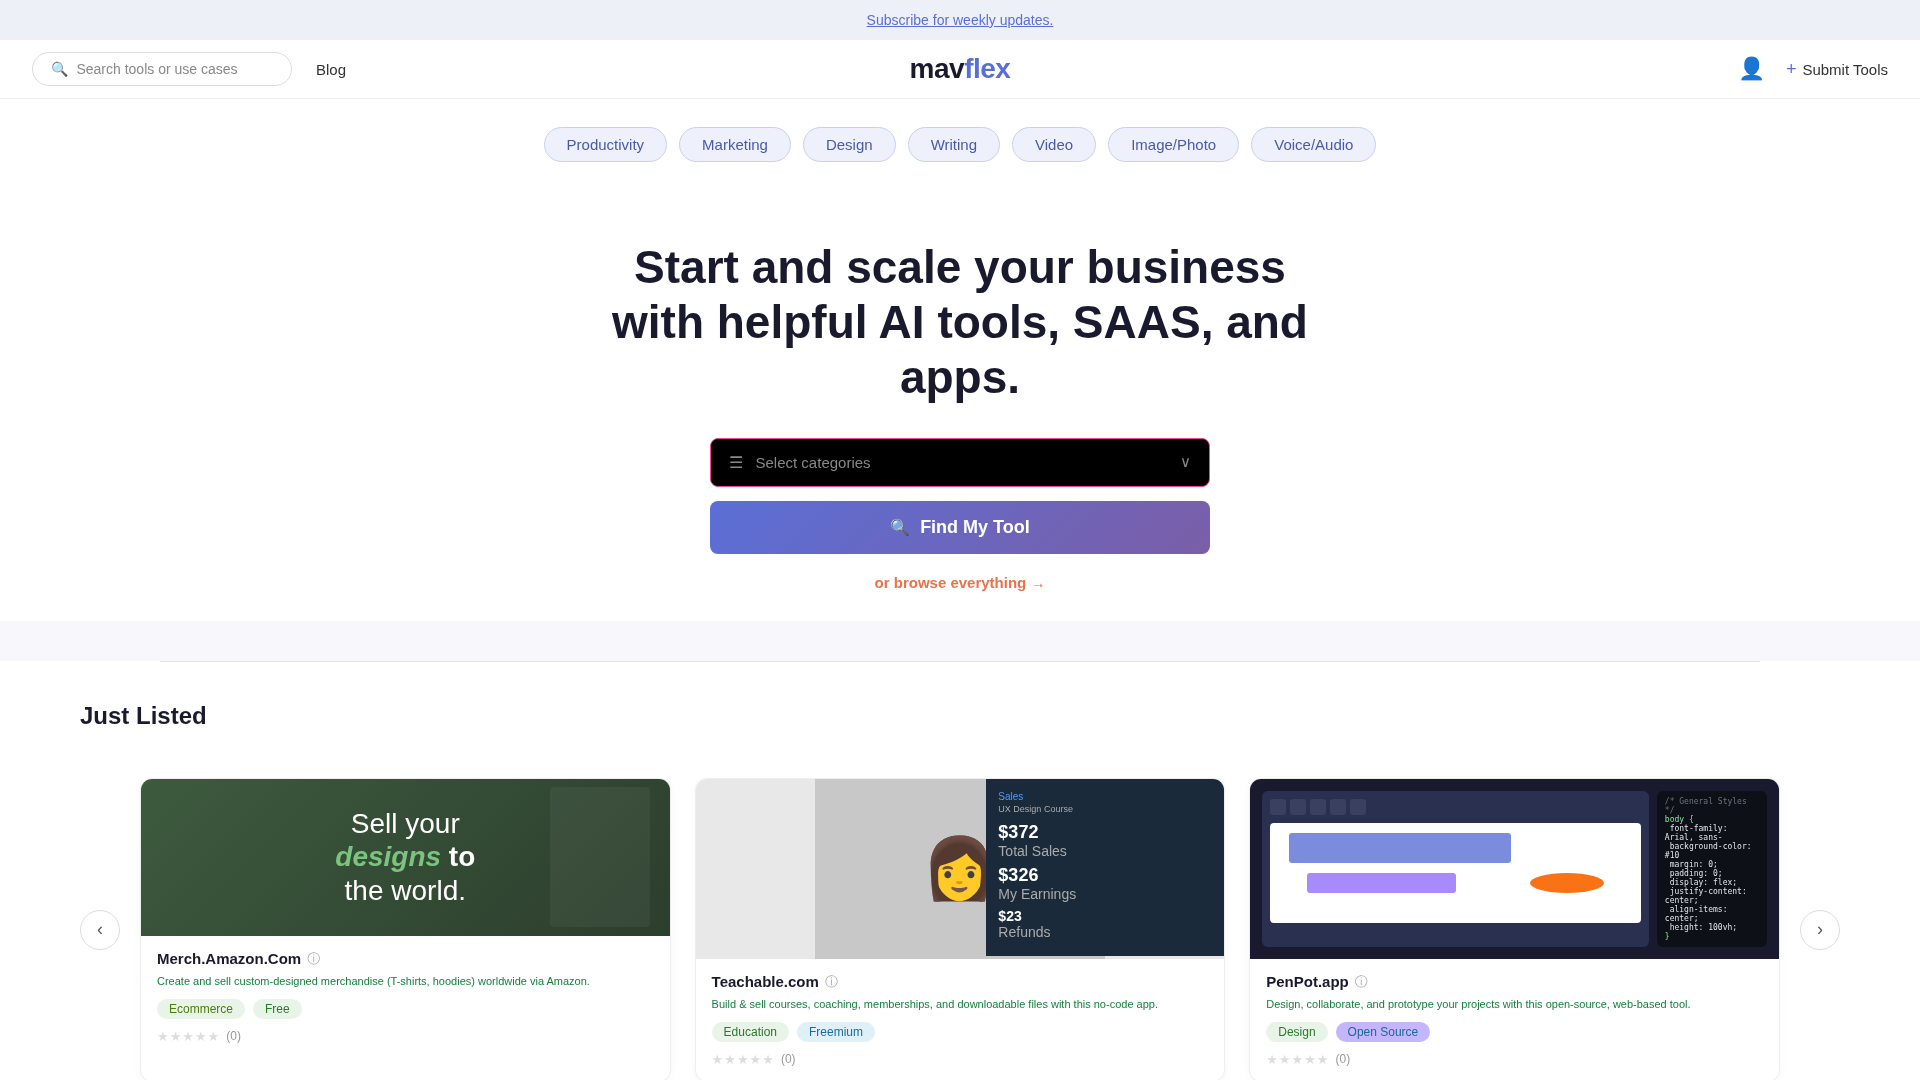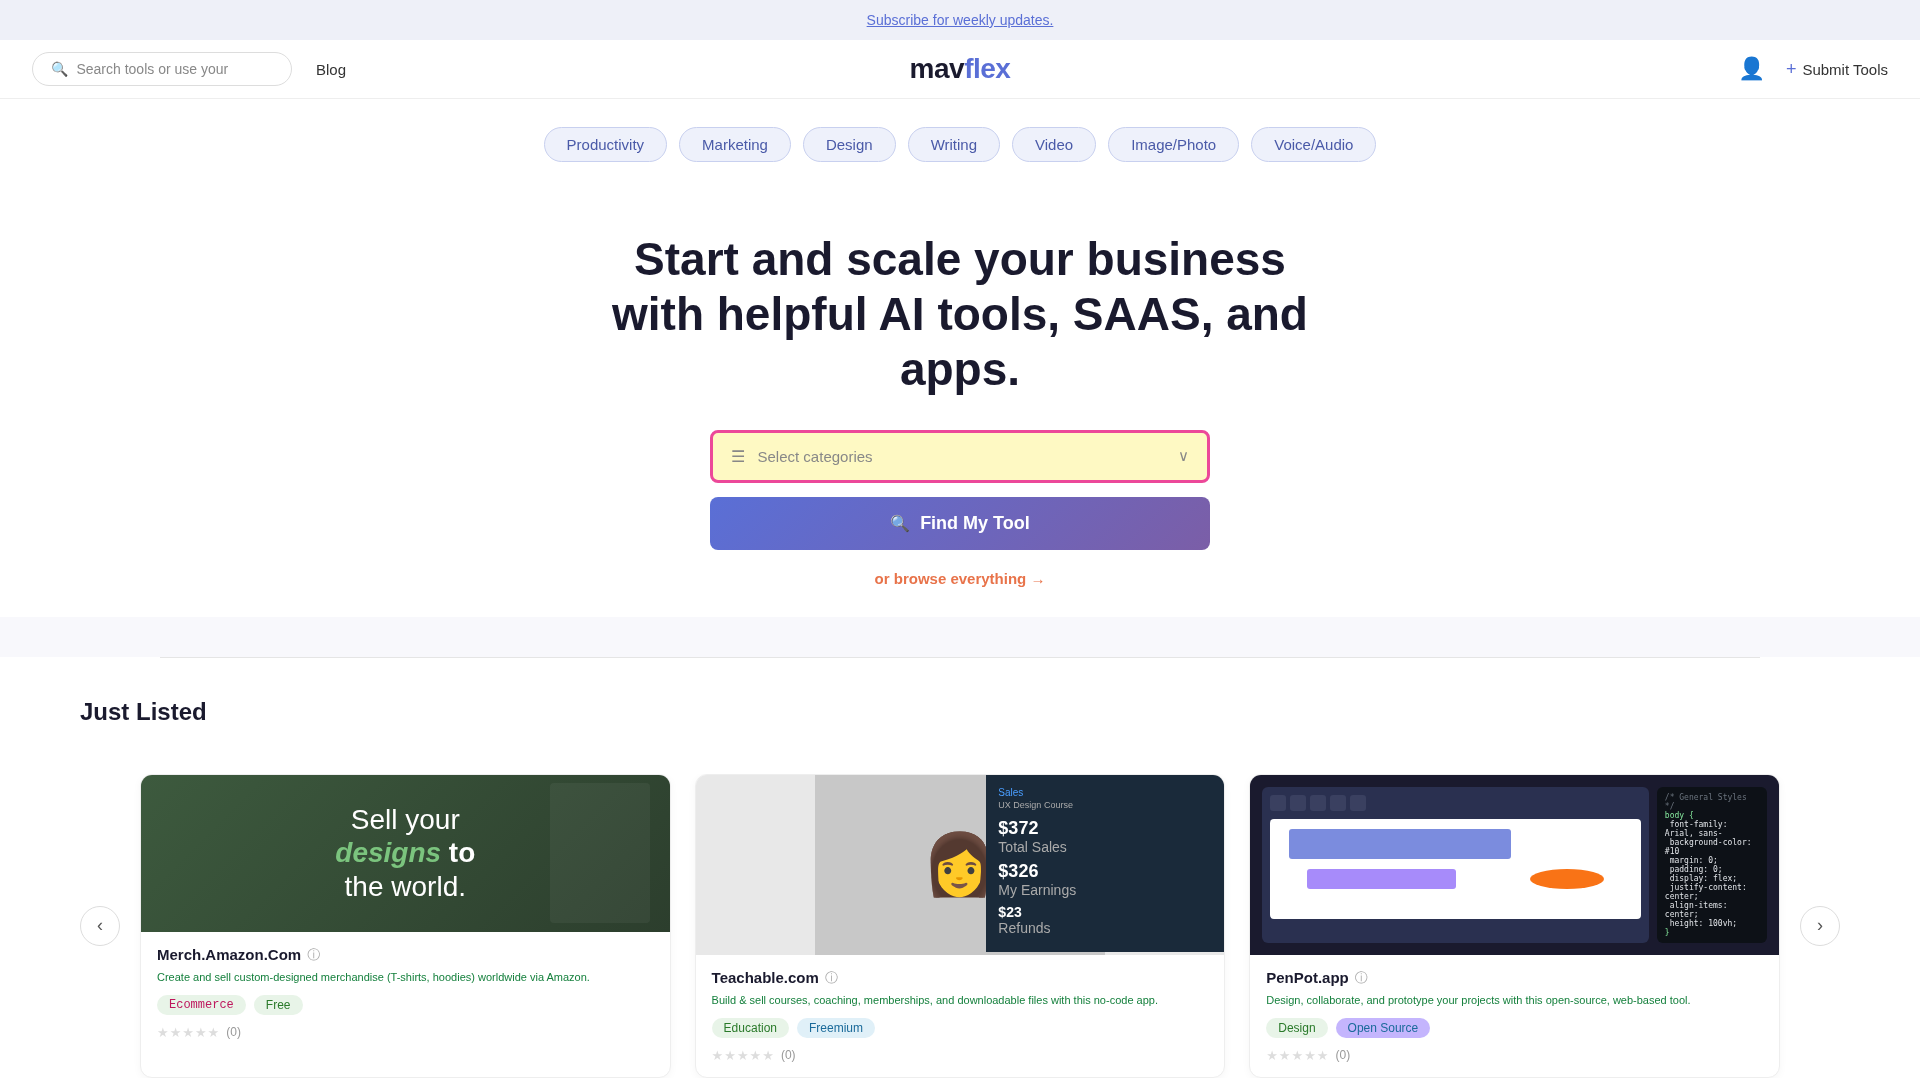--- a/index.html
+++ b/index.html
@@ -112,32 +112,32 @@
       text-align: center;
       padding: 50px 20px 30px;
       background: #fff;
     }
     .hero-title {
       font-size: 46px;
       font-weight: 700;
       line-height: 1.2;
       color: #1a1a2e;
       max-width: 700px;
-      margin: 0 auto 32px;
+      margin: 8px auto 32px;
     }
     .select-categories {
       display: flex;
       align-items: flex-start;
       justify-content: space-between;
-      border: 3px solid #ec4899;
+      border: 1px solid #ec4899;
       border-radius: 8px;
       padding: 14px 18px;
       max-width: 500px;
       margin: 0 auto 14px;
-      background: #fef9c3;
+      background: #000000;
       cursor: pointer;
       font-size: 15px;
       color: #888;
     }
     .select-categories .cat-icon { font-size: 16px; margin-right: 8px; }
     .select-categories .chevron { color: #888; }
 
     .find-tool-btn {
       display: flex;
       align-items: center;
@@ -377,21 +377,21 @@
       gap: 8px;
       flex-wrap: wrap;
       margin-bottom: 10px;
     }
     .tag {
       padding: 3px 12px;
       border-radius: 20px;
       font-size: 12px;
       font-weight: 500;
     }
-    .tag-ecommerce { background: #e8f4e8; color: #be185d; font-family: Liberation Mono, monospace; }
+    .tag-ecommerce { background: #e8f4e8; color: #4d7c0f; }
     .tag-free { background: #e8f4e8; color: #2a7a2a; }
     .tag-education { background: #e8f4e8; color: #2a7a2a; }
     .tag-freemium { background: #e0f0f8; color: #1a6a9a; }
     .tag-design { background: #e8f4e8; color: #2a7a2a; }
     .tag-opensource { background: #c4b5fd; color: #1a6a9a; }
 
     .tool-rating {
       display: flex;
       align-items: center;
       gap: 6px;
@@ -405,21 +405,21 @@
 <body>
 
 <div class="top-banner">
   <a>Subscribe for weekly updates.</a>
 </div>
 
 <header class="header">
   <div class="header-left">
     <div class="search-box">
       <span class="search-icon-sm">🔍</span>
-      <span>Search tools or use your</span>
+      <span>Search tools or use cases</span>
     </div>
     <a class="blog-link">Blog</a>
   </div>
 
   <div class="logo">
     <span class="logo-mav">mav</span><span class="logo-tools">flex</span>
   </div>
 
   <div class="header-right">
     <button class="user-icon-btn">

